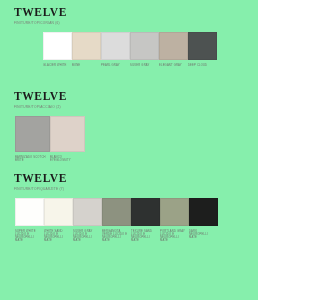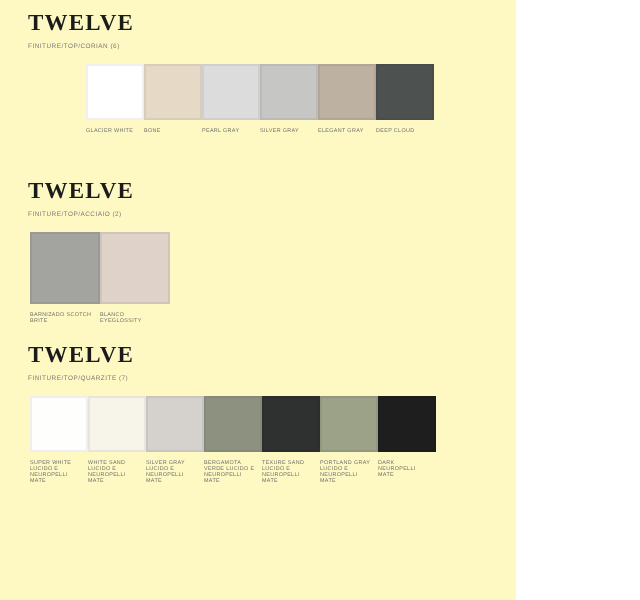--- a/index.html
+++ b/index.html
@@ -2,21 +2,21 @@
 <html><head>
 <meta charset="utf-8">
 <style>
   * { box-sizing: border-box; margin: 0; padding: 0; }
   html, body {
     width: 258px; height: 300px;
     background: #ffffff;
     font-family: "Liberation Sans", sans-serif;
     overflow: hidden;
   }
-  .page { position: relative; width: 258px; height: 300px; background: #fef9c3; }
+  .page { position: relative; width: 258px; height: 300px; background: #86efac; }
 
   .section { position: absolute; left: 0; width: 258px; }
   .sec1 { top: 6px; }
   .sec2 { top: 90px; }
   .sec3 { top: 172px; }
 
   .title {
     font-family: "Liberation Serif", serif;
     font-weight: 700;
     font-size: 11.5px;

